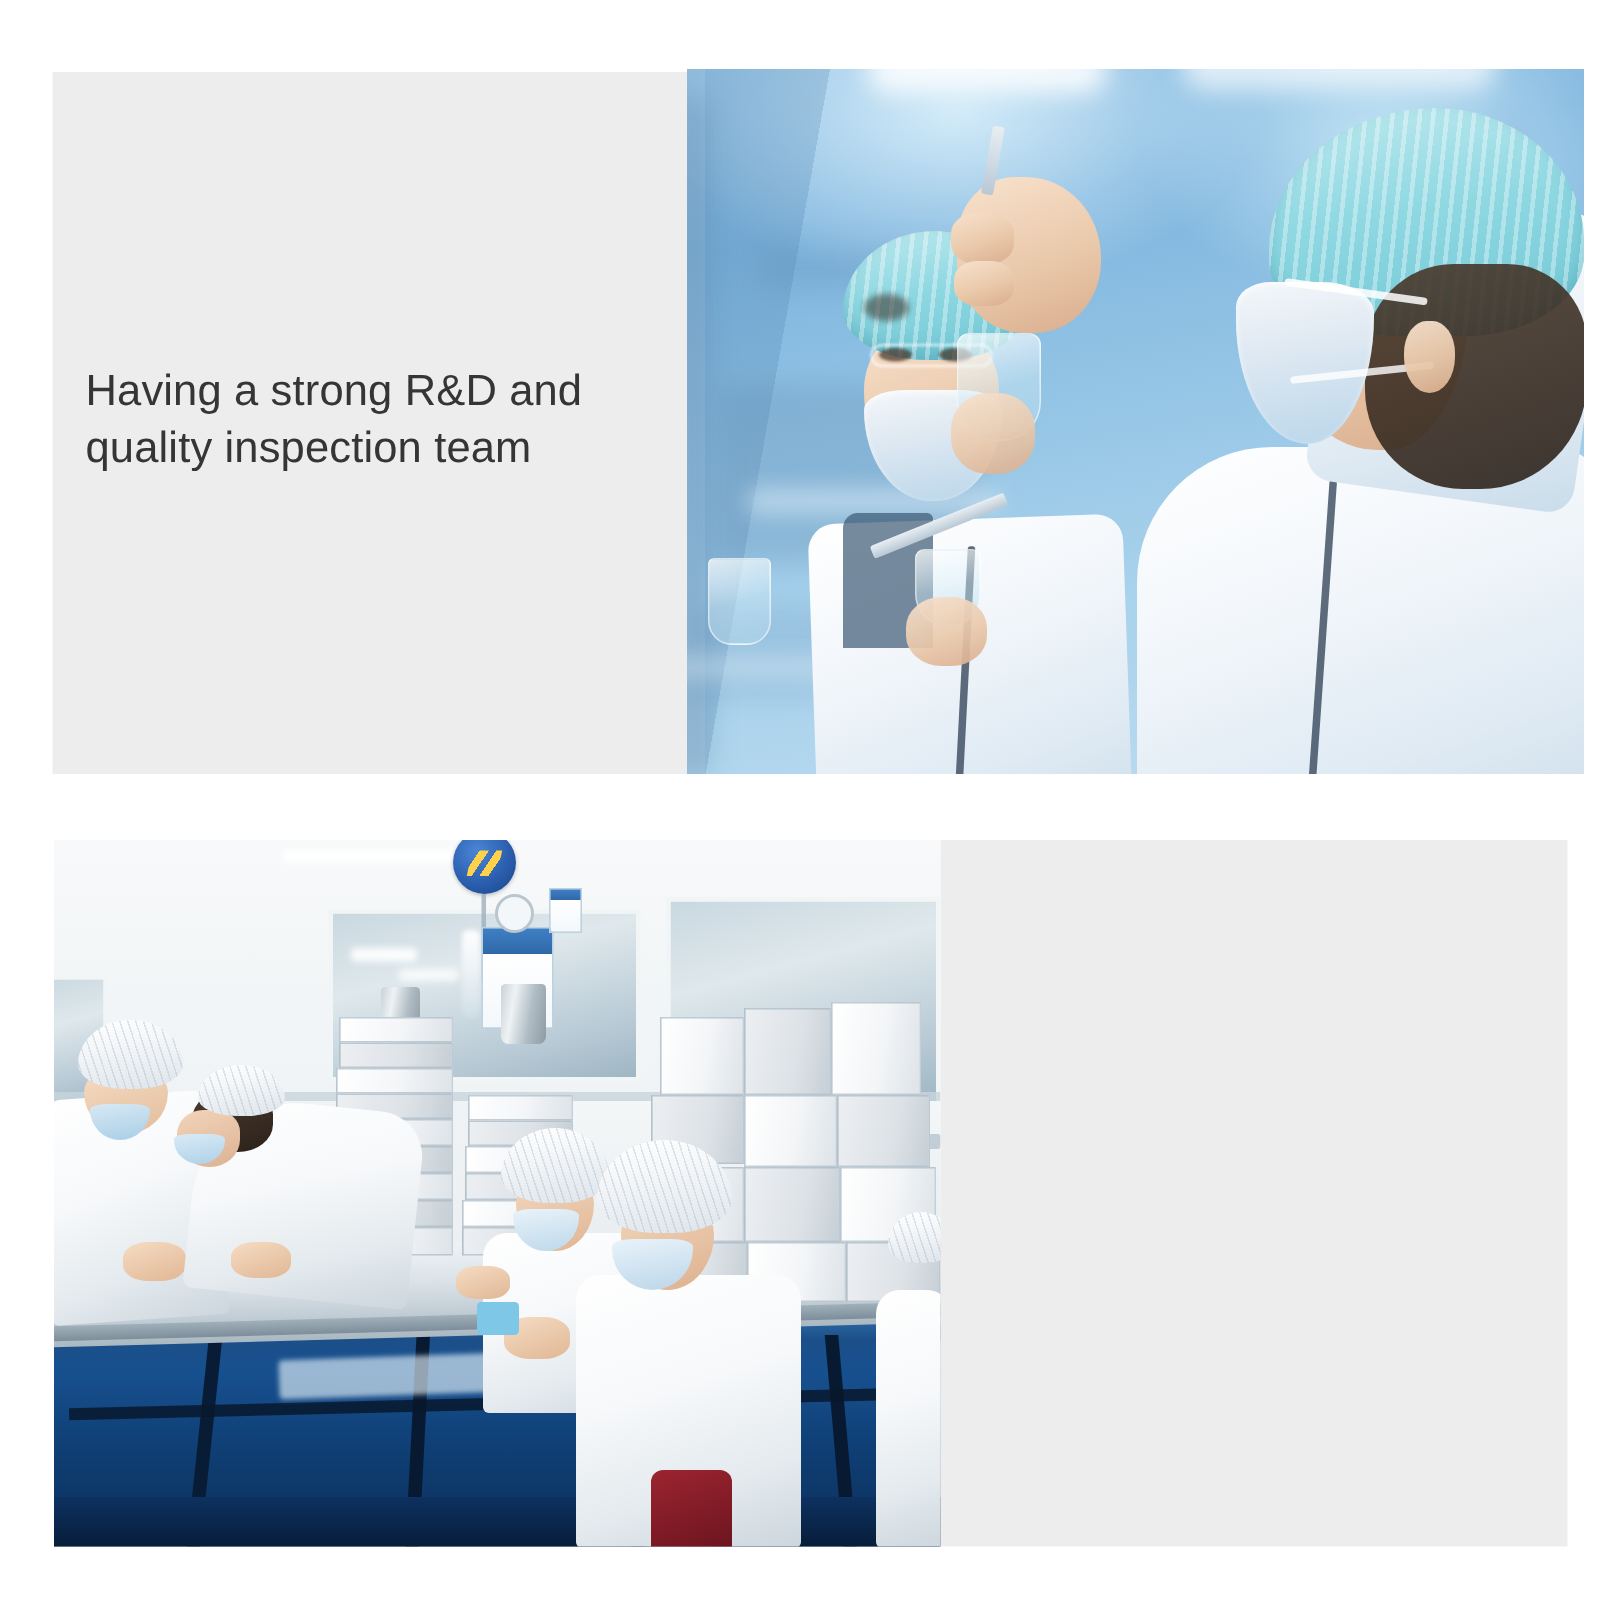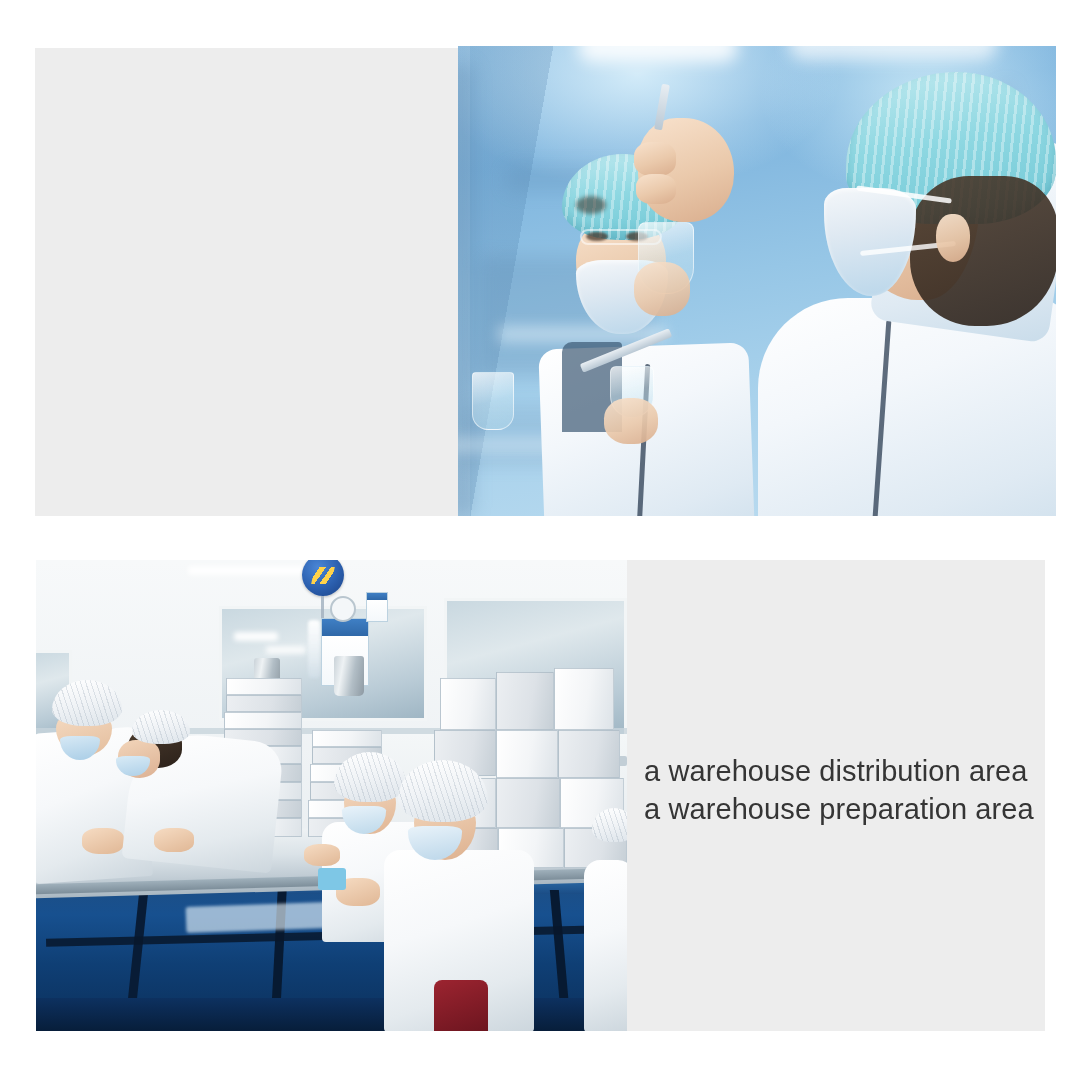--- a/index.html
+++ b/index.html
@@ -165,20 +165,22 @@
   .blur-s{ filter:blur(1.6px); }
   .blur-m{ filter:blur(3.2px); }
 </style>
 </head>
 <body>
 
 <div class="canvas">
 
   <div class="panel" id="sec1-panel"></div>
 
+  <div class="caption" id="sec1-caption">Having a strong R&amp;D and
+quality inspection team</div>
 
   <div class="photo" id="sec1-photo">
     <div class="lab-bg"></div>
 
     <div class="ceil-light" style="left:120px;top:-14px;width:160px;height:30px;"></div>
     <div class="ceil-light" style="left:330px;top:-20px;width:210px;height:34px;opacity:.8;"></div>
 
     <div class="blur-dark" style="left:-10px;top:18px;width:26px;height:452px;opacity:.5;"></div>
     <div class="blur-dark" style="left:48px;top:120px;width:140px;height:26px;opacity:.35;"></div>
     <div class="blur-dark" style="left:20px;top:210px;width:175px;height:120px;opacity:.45;border-radius:8px;"></div>
@@ -227,22 +229,20 @@
     <div class="cap-blue" style="left:388px;top:26px;width:210px;height:152px;border-radius:56% 50% 40% 44% / 66% 62% 38% 34%;"></div>
     <div style="position:absolute;left:452px;top:130px;width:148px;height:150px;background:linear-gradient(160deg,#4a3a2c,#2b211a);border-radius:40% 36% 48% 44%;opacity:.9;"></div>
     <div class="mask" style="left:366px;top:142px;width:92px;height:108px;border-radius:26% 40% 50% 54% / 16% 20% 82% 80%;"></div>
     <div style="position:absolute;left:398px;top:146px;width:96px;height:5px;background:rgba(255,255,255,.85);border-radius:3px;transform:rotate(8deg);"></div>
     <div style="position:absolute;left:402px;top:200px;width:96px;height:5px;background:rgba(255,255,255,.8);border-radius:3px;transform:rotate(-6deg);"></div>
     <div class="skin" style="left:478px;top:168px;width:34px;height:48px;border-radius:48% 48% 54% 54%;opacity:.95;"></div>
   </div>
 
   <div class="panel" id="sec2-panel"></div>
 
-  <div class="caption" id="sec2-caption">a warehouse distribution area
-a warehouse preparation area</div>
 
   <div class="photo" id="sec2-photo">
     <div class="wh-bg"></div>
 
     <div class="wh-wall" style="left:0;top:0;width:591px;height:330px;"></div>
     <div class="wh-window" style="left:183px;top:46px;width:208px;height:115px;"></div>
     <div class="wh-window" style="left:408px;top:38px;width:183px;height:140px;"></div>
     <div class="wh-window" style="left:-14px;top:90px;width:50px;height:90px;"></div>
 
     <div class="strip-light" style="left:152px;top:6px;width:120px;height:9px;"></div>

